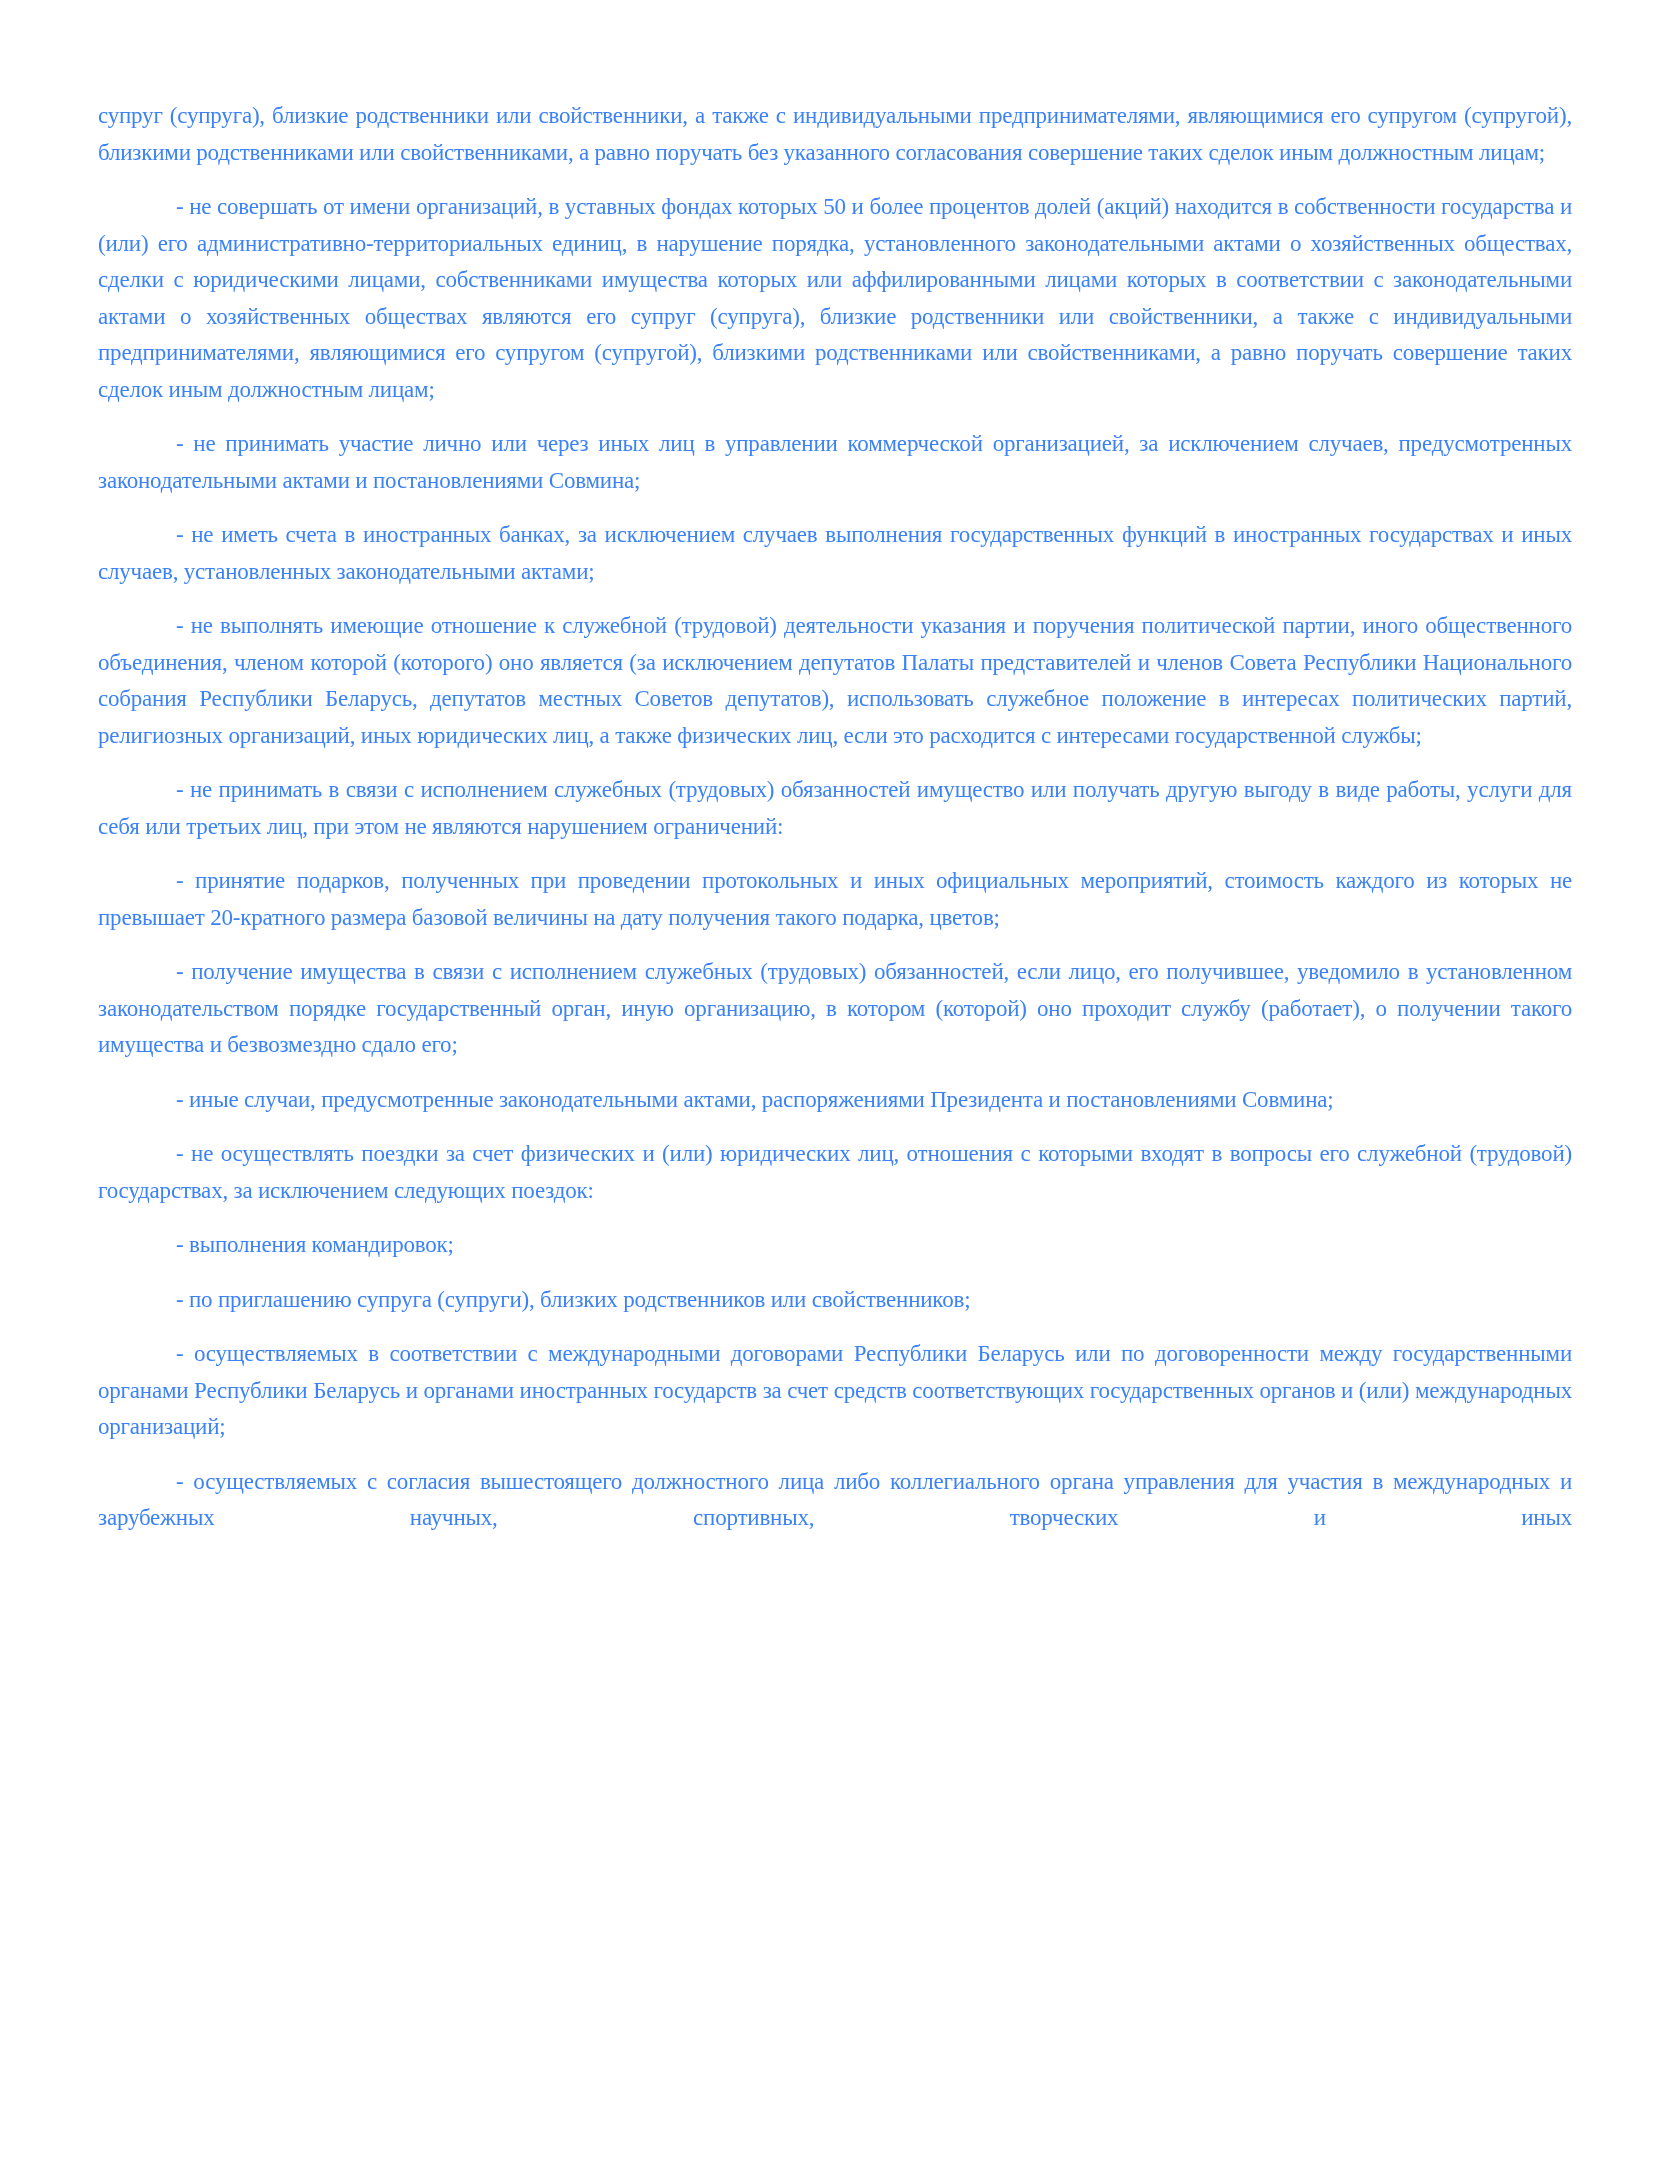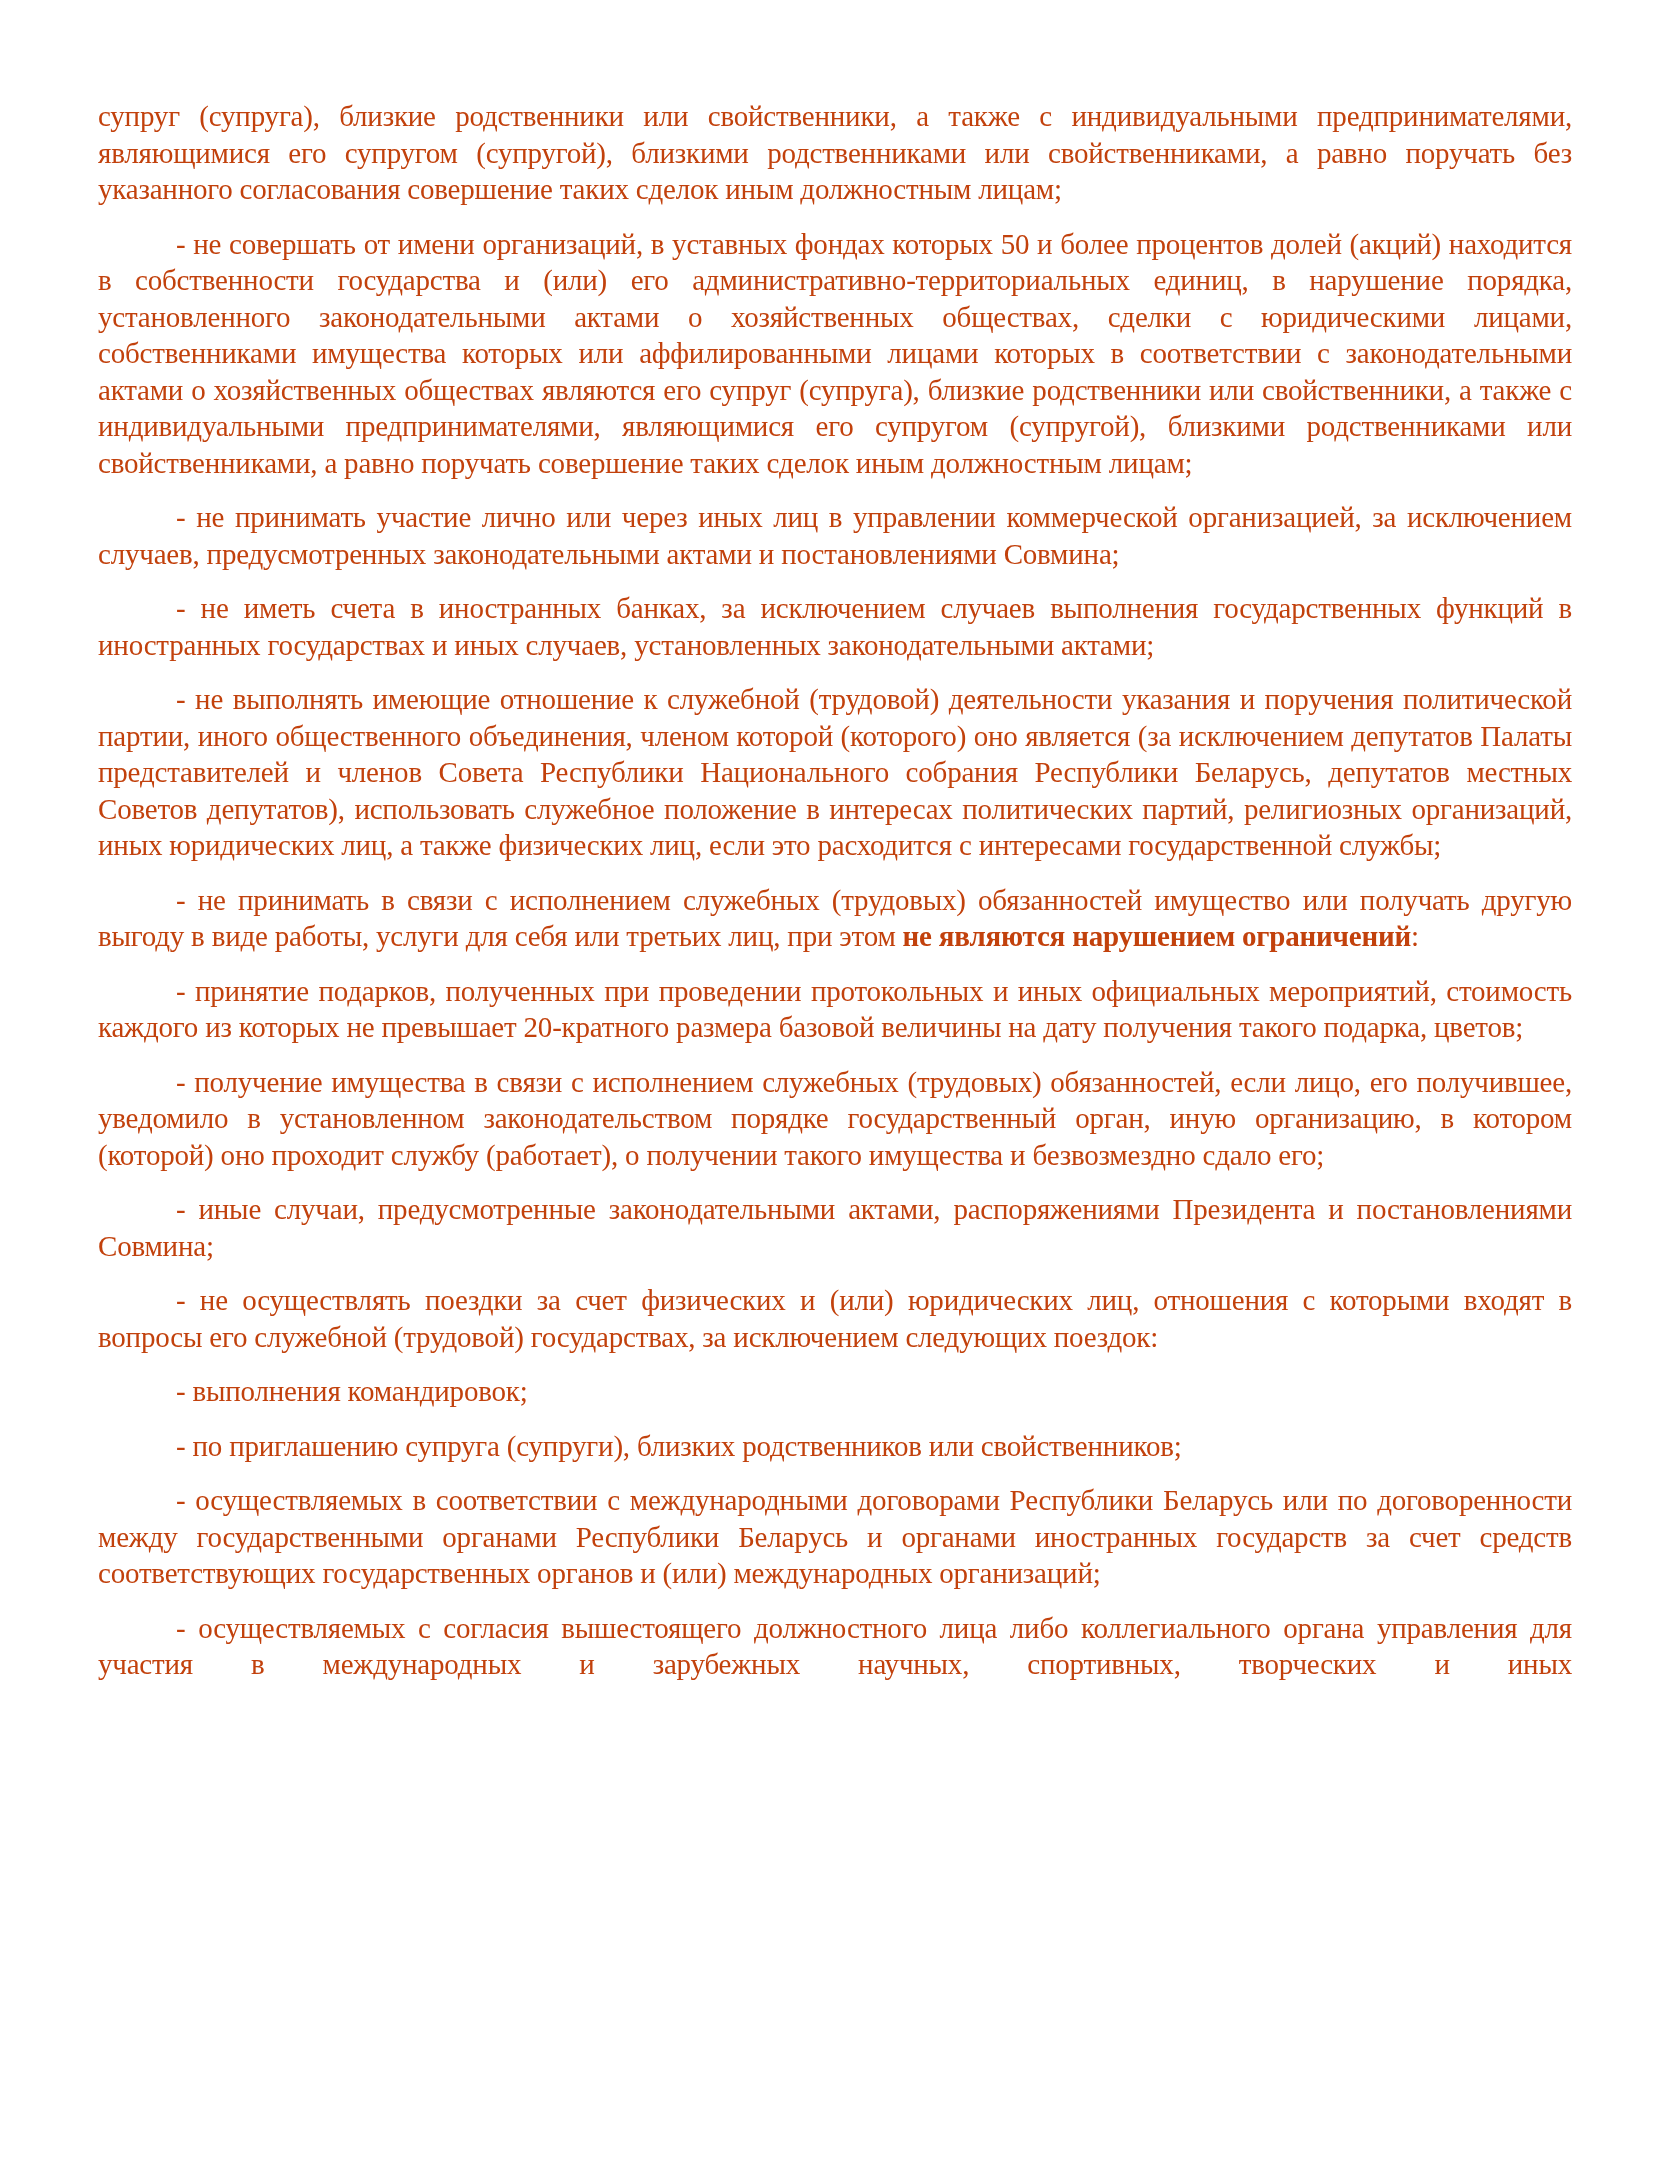--- a/index.html
+++ b/index.html
@@ -3,30 +3,30 @@
 <meta charset="utf-8">
 <style>
   html, body { margin: 0; padding: 0; background: #ffffff; }
   body { width: 1669px; height: 2160px; overflow: hidden; position: relative; }
   .page {
     position: absolute;
     left: 98px;
     top: 98px;
     width: 1474px;
     font-family: "Liberation Serif", "DejaVu Serif", serif;
-    font-size: 29px;
+    font-size: 23px;
     line-height: 36.5px;
-    color: #c2410c;
+    color: #3b82f6;
     text-align: justify;
     letter-spacing: -0.2px;
   }
   .para { margin: 0 0 18px 0; text-indent: 78px; }
   .para.cont { text-indent: 0; }
   .para.last { text-align-last: justify; margin-bottom: 8px; }
-  .bold { font-weight: bold; }
+  .bold { font-weight: normal; }
 </style>
 </head>
 <body>
 
 <div class="page">
   <p class="para cont">супруг (супруга), близкие родственники или свойственники, а также с индивидуальными предпринимателями, являющимися его супругом (супругой), близкими родственниками или свойственниками, а равно поручать без указанного согласования совершение таких сделок иным должностным лицам;</p>
   <p class="para">- не совершать от имени организаций, в уставных фондах которых 50 и более процентов долей (акций) находится в собственности государства и (или) его административно-территориальных единиц, в нарушение порядка, установленного законодательными актами о хозяйственных обществах, сделки с юридическими лицами, собственниками имущества которых или аффилированными лицами которых в соответствии с законодательными актами о хозяйственных обществах являются его супруг (супруга), близкие родственники или свойственники, а также с индивидуальными предпринимателями, являющимися его супругом (супругой), близкими родственниками или свойственниками, а равно поручать совершение таких сделок иным должностным лицам;</p>
   <p class="para">- не принимать участие лично или через иных лиц в управлении коммерческой организацией, за исключением случаев, предусмотренных законодательными актами и постановлениями Совмина;</p>
   <p class="para">- не иметь счета в иностранных банках, за исключением случаев выполнения государственных функций в иностранных государствах и иных случаев, установленных законодательными актами;</p>
   <p class="para">- не выполнять имеющие отношение к служебной (трудовой) деятельности указания и поручения политической партии, иного общественного объединения, членом которой (которого) оно является (за исключением депутатов Палаты представителей и членов Совета Республики Национального собрания Республики Беларусь, депутатов местных Советов депутатов), использовать служебное положение в интересах политических партий, религиозных организаций, иных юридических лиц, а также физических лиц, если это расходится с интересами государственной службы;</p>

